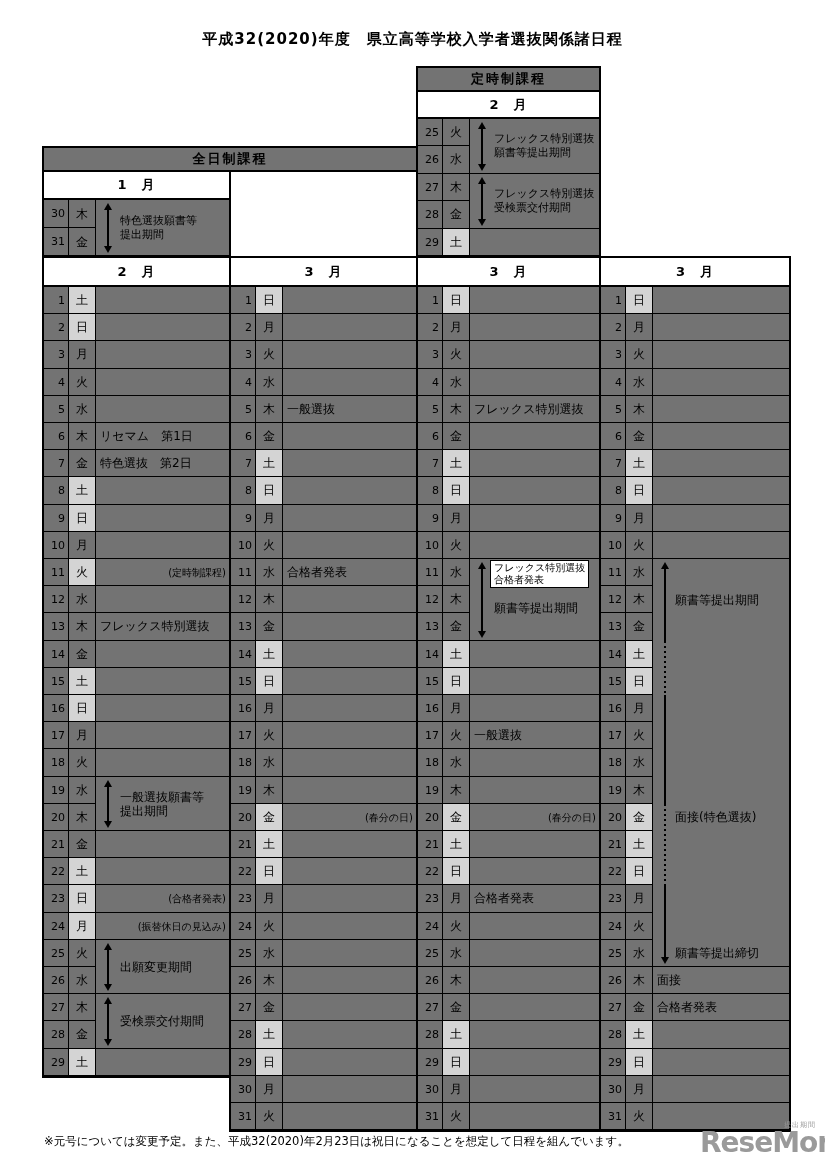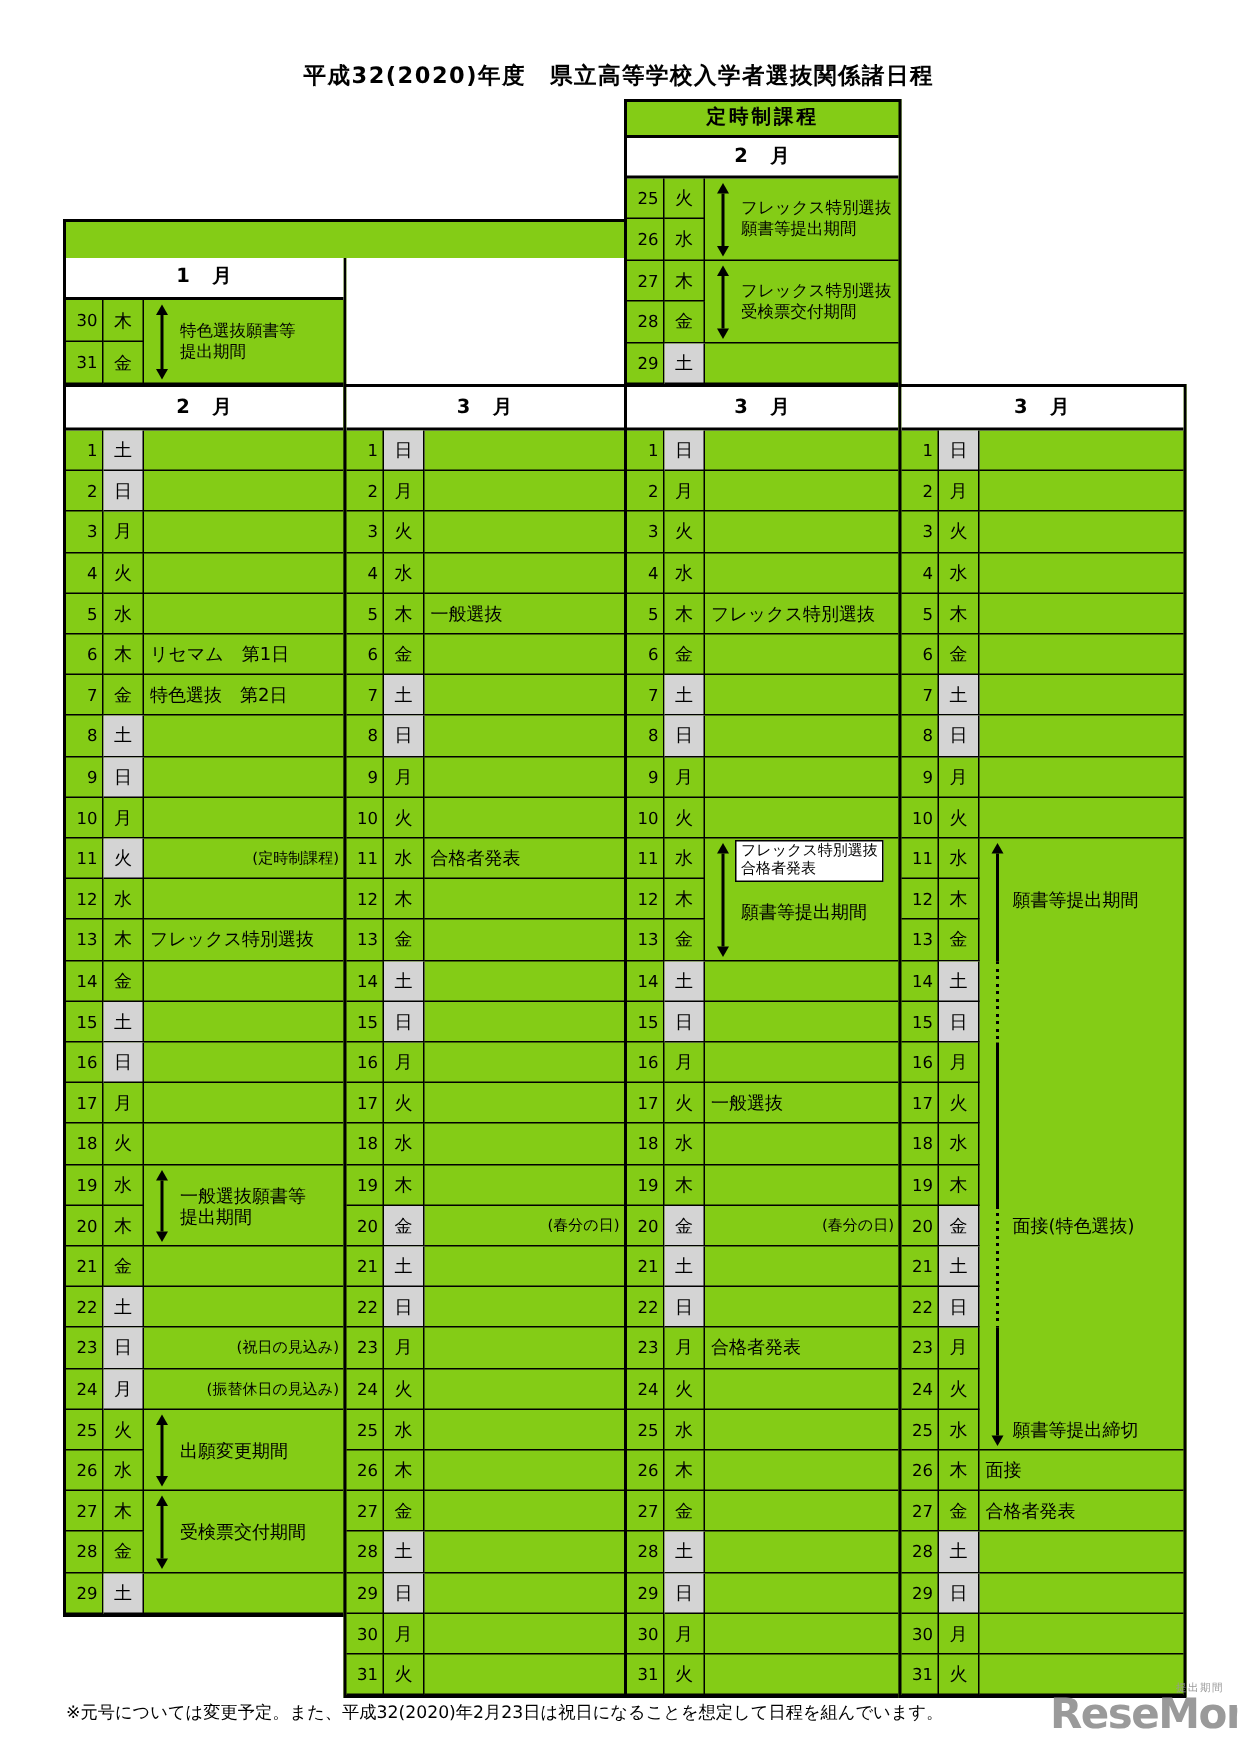--- a/index.html
+++ b/index.html
@@ -1,20 +1,20 @@
 <!DOCTYPE html>
 <html><head>
 <meta charset="utf-8">
 <style>
   *{margin:0;padding:0;box-sizing:border-box}
   html,body{background:#fff}
   body{width:825px;height:1167px;font-family:"DejaVu Sans","Liberation Sans",sans-serif;color:#000}
   .page{position:relative;width:825px;height:1167px;background:#fff;overflow:hidden}
-  .title{position:absolute;top:41px;left:0;width:100%;text-align:center;font-size:15px;font-weight:bold;letter-spacing:1px}
-  .block{position:absolute;border:2px solid #000;background:#84cc16}
+  .title{position:absolute;top:30px;left:0;width:100%;text-align:center;font-size:15px;font-weight:bold;letter-spacing:1px}
+  .block{position:absolute;border:2px solid #000;background:#737373}
   .course-cell{position:absolute;left:0;top:0;right:0;height:24px;border-bottom:2px solid #000;
                text-align:center;font-size:13px;font-weight:bold;line-height:22px;letter-spacing:2px}
   .corr-label{display:block;width:100%;text-align:center;font-size:13px;font-weight:bold;line-height:24px;letter-spacing:2px}
   .mini-body{position:absolute}
   #mini-parttime{left:0;top:24px;right:0;bottom:0}
   #mini-fulltime{left:0;top:24px;width:187px;bottom:0;border-right:2px solid #000}
   .mini-empty{position:absolute;left:187px;top:24px;right:0;bottom:0;background:#fff}
   .pre-pt{left:416px;top:66px;width:185px;height:192px}
   .pre-ft{left:42px;top:146px;width:376px;height:112px}
   .pre-corr{left:599px;top:230px;width:192px;height:28px}
@@ -83,20 +83,21 @@
           <div class="seg seg-solid" style="top: 7px; height: 34.8px;"></div>
         </div>
         <div class="range-label small" style="left: 76px; top: 95.2px;">
           <div>フレックス特別選抜</div>
           <div>受検票交付期間</div>
         </div>
       </div>
   </div>
 
   <div class="block pre-ft">
+    <div class="course-cell">全日制課程</div>
     <div class="mini-body" id="mini-fulltime">
         <div class="month-cell" style="line-height: 26px; left: 0px; top: 0px; width: 185px; height: 28px;">1　月</div>
         <div class="cell num b-r b-b" style="line-height: 28px; left: 0px; top: 28px; width: 25px; height: 28px;">30</div>
         <div class="cell dow b-r b-b" style="line-height: 28px; left: 25px; top: 28px; width: 27px; height: 28px;">木</div>
         <div class="cell evt" style="line-height: 28px; left: 52px; top: 28px; width: 133px; height: 28px;"></div>
         <div class="cell num b-r b-b" style="line-height: 28px; left: 0px; top: 56px; width: 25px; height: 28px;">31</div>
         <div class="cell dow b-r b-b" style="line-height: 28px; left: 25px; top: 56px; width: 27px; height: 28px;">金</div>
         <div class="cell evt b-b" style="line-height: 28px; left: 52px; top: 56px; width: 133px; height: 28px;"></div>
         <div class="arr" style="left: 60px; top: 31px; width: 8px; height: 50px;">
           <div class="seg seg-solid" style="top: 7px; height: 36px;"></div>
@@ -176,21 +177,21 @@
       <div class="cell evt b-b" style="line-height: 27.2px; left: 52px; top: 545.8px; width: 133px; height: 27.2px;"></div>
       <div class="cell num b-r b-b" style="line-height: 27.2px; left: 0px; top: 573px; width: 25px; height: 27.2px;">21</div>
       <div class="cell dow b-r b-b" style="line-height: 27.2px; left: 25px; top: 573px; width: 27px; height: 27.2px;">金</div>
       <div class="cell evt b-b" style="line-height: 27.2px; left: 52px; top: 573px; width: 133px; height: 27.2px;"></div>
       <div class="cell num b-r b-b" style="line-height: 27.2px; left: 0px; top: 600.2px; width: 25px; height: 27.2px;">22</div>
       <div class="cell dow b-r b-b shaded" style="line-height: 27.2px; left: 25px; top: 600.2px; width: 27px; height: 27.2px;">土</div>
       <div class="cell evt b-b" style="line-height: 27.2px; left: 52px; top: 600.2px; width: 133px; height: 27.2px;"></div>
       <div class="cell num b-r b-b" style="line-height: 27.2px; left: 0px; top: 627.4px; width: 25px; height: 27.2px;">23</div>
       <div class="cell dow b-r b-b shaded" style="line-height: 27.2px; left: 25px; top: 627.4px; width: 27px; height: 27.2px;">日</div>
       <div class="cell evt b-b" style="line-height: 27.2px; left: 52px; top: 627.4px; width: 133px; height: 27.2px;">
-        <div class="note">(祝日の見込み)</div>
+        <div class="note">(合格者発表)</div>
       </div>
       <div class="cell num b-r b-b" style="line-height: 27.2px; left: 0px; top: 654.6px; width: 25px; height: 27.2px;">24</div>
       <div class="cell dow b-r b-b shaded" style="line-height: 27.2px; left: 25px; top: 654.6px; width: 27px; height: 27.2px;">月</div>
       <div class="cell evt b-b" style="line-height: 27.2px; left: 52px; top: 654.6px; width: 133px; height: 27.2px;">
         <div class="note">(振替休日の見込み)</div>
       </div>
       <div class="cell num b-r b-b" style="line-height: 27.2px; left: 0px; top: 681.8px; width: 25px; height: 27.2px;">25</div>
       <div class="cell dow b-r b-b" style="line-height: 27.2px; left: 25px; top: 681.8px; width: 27px; height: 27.2px;">火</div>
       <div class="cell evt" style="line-height: 27.2px; left: 52px; top: 681.8px; width: 133px; height: 27.2px;"></div>
       <div class="cell num b-r b-b" style="line-height: 27.2px; left: 0px; top: 709px; width: 25px; height: 27.2px;">26</div>

